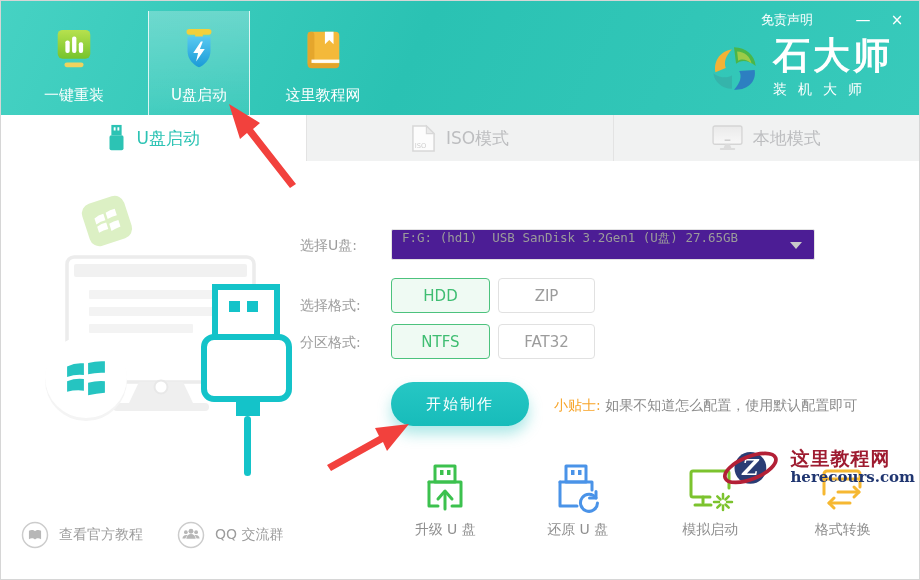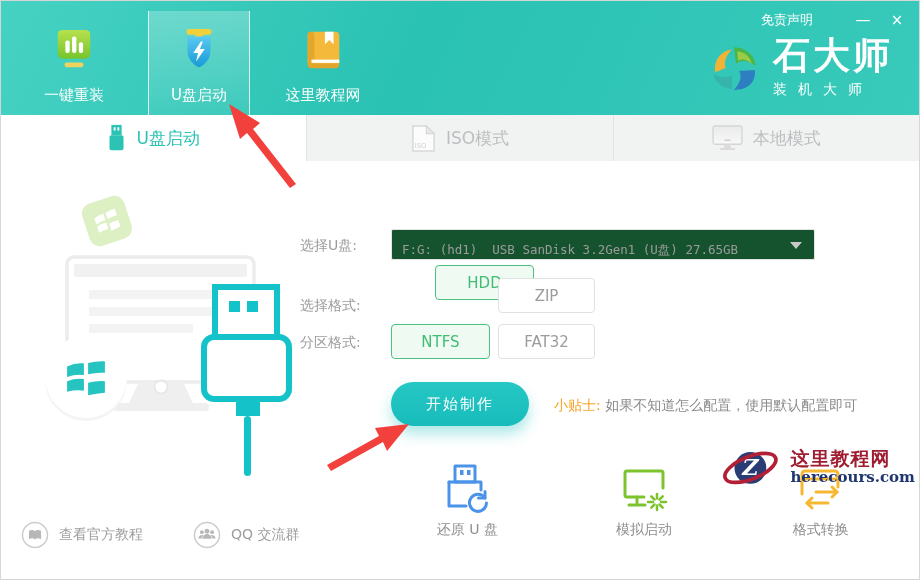--- a/index.html
+++ b/index.html
@@ -27,21 +27,21 @@
   .tabbar{position:absolute;top:114px;left:0;width:100%;height:46px;display:flex;background:#f1f2f2;}
   .tab{flex:1;display:flex;align-items:center;justify-content:center;gap:10px;
     font-size:17px;color:#bdbec0;border-right:1px solid #e3e3e3;cursor:pointer;}
   .tab:last-child{border-right:none;}
   .tab.active{background:#fff;color:#2cc3b4;}
   
   .main{position:absolute;top:160px;left:0;width:100%;height:335px;background:#fff;}
   .illustration{position:absolute;left:40px;top:28px;}
   .form-label{position:absolute;color:#9c9c9c;font-size:14px;}
   .dropdown{position:absolute;left:390px;top:68px;width:424px;height:31px;border:1px solid #e3e3e3;
-    border-radius:2px;background:#14532d;display:flex;align-items:flex-end;cursor:pointer;}
+    border-radius:2px;background:#4c1d95;display:flex;align-items:flex-start;cursor:pointer;}
   .dropdown .value{margin-left:10px;font-family:"DejaVu Sans Mono","Liberation Mono",monospace;
     font-size:12.5px;color:#9b9b9b;white-space:pre;}
   .caret{position:absolute;right:12px;top:12px;width:0;height:0;
     border-left:6px solid transparent;border-right:6px solid transparent;border-top:7px solid #c9c9c9;}
   .opt{position:absolute;height:35px;border:1px solid #e1e1e1;border-radius:4px;background:#fff;
     color:#9c9c9c;font-size:15px;display:flex;align-items:center;justify-content:center;cursor:pointer;}
   .opt.selected{border-color:#4cc27d;background:#effaf3;color:#3fbd72;}
   .start-btn{position:absolute;left:390px;top:221px;width:138px;height:44px;border-radius:22px;
     background:linear-gradient(180deg,#26c7c4,#17bcba);color:#fff;font-size:15px;letter-spacing:2px;
     display:flex;align-items:center;justify-content:center;cursor:pointer;
@@ -205,34 +205,50 @@
       <rect x="203" y="227" width="7" height="60" rx="3.5" fill="#14c3c9"></rect>
     </svg>
 
     <div class="form-label" style="left:299px;top:76px;">选择U盘:</div>
     <div class="dropdown">
       <span class="value">F:G: (hd1)  USB SanDisk 3.2Gen1 (U盘) 27.65GB</span>
       <span class="caret"></span>
     </div>
 
     <div class="form-label" style="left:299px;top:136px;">选择格式:</div>
-    <div class="opt selected" style="left:390px;top:104px;width:99px;margin-left:44px;">HDD</div>
+    <div class="opt selected" style="left:390px;top:117px;width:99px;">HDD</div>
     <div class="opt" style="left:497px;top:117px;width:97px;">ZIP</div>
 
     <div class="form-label" style="left:299px;top:173px;">分区格式:</div>
     <div class="opt selected" style="left:390px;top:163px;width:99px;">NTFS</div>
     <div class="opt" style="left:497px;top:163px;width:97px;">FAT32</div>
 
     <div class="start-btn">开始制作</div>
     <div class="tip">
       <span class="tip-label">小贴士:</span>
       <span class="tip-text">如果不知道怎么配置，使用默认配置即可</span>
     </div>
 
     <div class="features">
+      <div class="feature">
+        <svg width="54" height="54" viewBox="0 0 54 54">
+          <g stroke="#3cc14e" stroke-width="3" fill="none" stroke-linecap="round" stroke-linejoin="round">
+            <rect x="17" y="5" width="20" height="16"></rect>
+            <path d="M11,21 h32 v24 h-9"></path>
+              <path d="M20,45 h-9 v-24"></path>
+            <path d="M27,48 V32"></path>
+              <path d="M20,38 l7,-8 l7,8"></path>
+          </g>
+          <g fill="#3cc14e">
+              <rect x="22" y="9" width="3.5" height="5"></rect>
+              <rect x="29" y="9" width="3.5" height="5"></rect>
+            </g>
+        </svg>
+        <div class="f-label">升级 U 盘</div>
+      </div>
       <div class="feature">
         <svg width="54" height="54" viewBox="0 0 54 54">
           <g stroke="#4a93e8" stroke-width="3" fill="none" stroke-linecap="round" stroke-linejoin="round">
             <rect x="15" y="5" width="20" height="16"></rect>
             <path d="M9,21 h32 v8"></path>
               <path d="M9,21 v24 h17"></path>
             <path d="M45,37 a8.5,8.5 0 1 0 1.5,5"></path>
             <polyline points="45,30.5 45,37 38.5,37"></polyline>
           </g>
           <g fill="#4a93e8">
@@ -278,21 +294,21 @@
     </div>
 
     <div class="flink" style="left:20px;top:360px;">
       <svg width="28" height="28" viewBox="0 0 30 30">
         <circle cx="15" cy="15" r="13.4" fill="none" stroke="#cccccc" stroke-width="1.6"></circle>
         <path d="M8.5,10.5 c2.5,-1.5 5,-1 6.5,0.3 v9 c-1.5,-1.3 -4,-1.8 -6.5,-0.3 z" fill="#b7b7b7"></path>
         <path d="M21.5,10.5 c-2.5,-1.5 -5,-1 -6.5,0.3 v9 c1.5,-1.3 4,-1.8 6.5,-0.3 z" fill="#b7b7b7"></path>
       </svg>
       <span>查看官方教程</span>
     </div>
-    <div class="flink" style="left:192px;top:360px;">
+    <div class="flink" style="left:176px;top:360px;">
       <svg width="28" height="28" viewBox="0 0 30 30">
         <circle cx="15" cy="15" r="13.4" fill="none" stroke="#cccccc" stroke-width="1.6"></circle>
         <g fill="#b7b7b7">
           <circle cx="9.5" cy="12" r="2"></circle>
             <circle cx="20.5" cy="12" r="2"></circle>
           <path d="M5.8,18.8 a4,4 0 0 1 5.5,-3.5 a6,6 0 0 0 -2.3,3.5 z"></path>
           <path d="M24.2,18.8 a4,4 0 0 0 -5.5,-3.5 a6,6 0 0 1 2.3,3.5 z"></path>
           <circle cx="15" cy="11" r="2.6"></circle>
             <path d="M10,19 a5,5 0 0 1 10,0 z"></path>
         </g>

